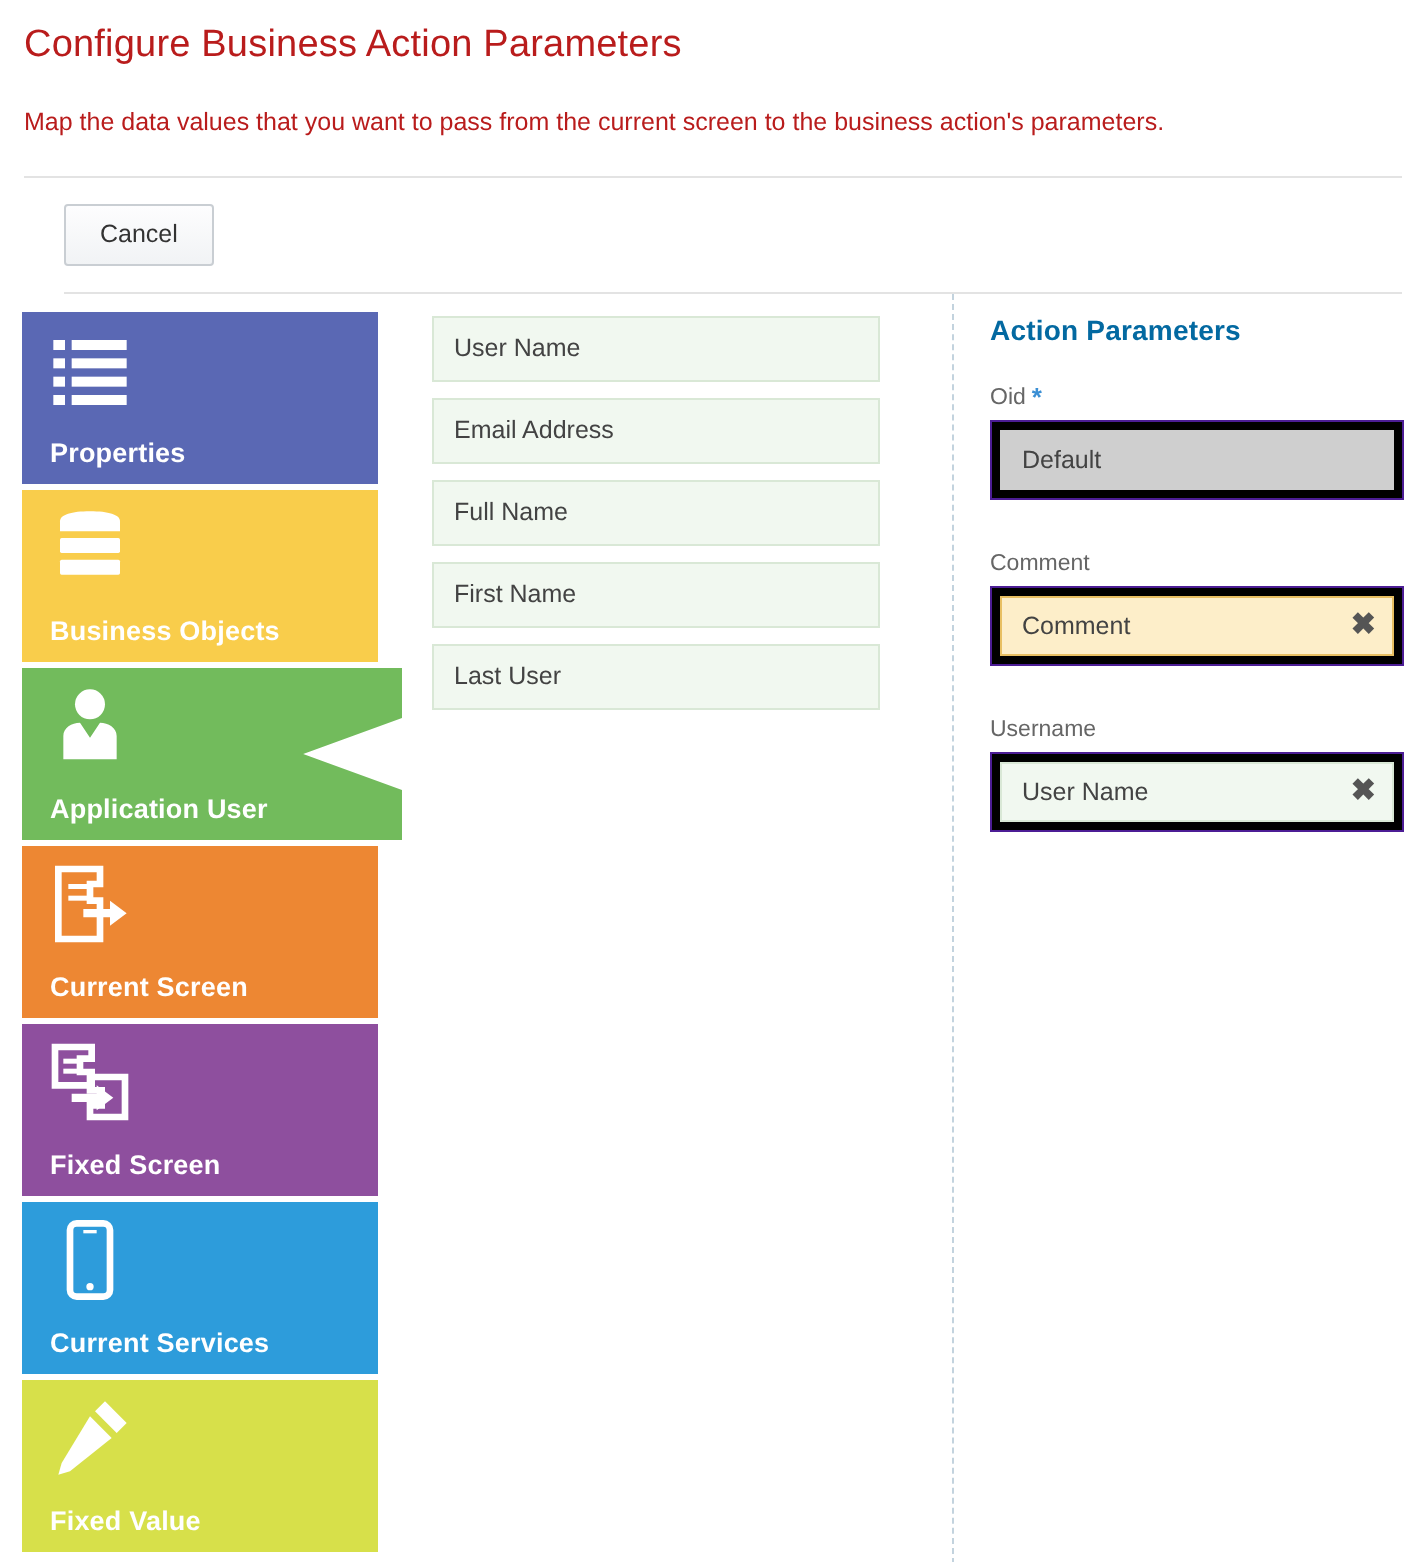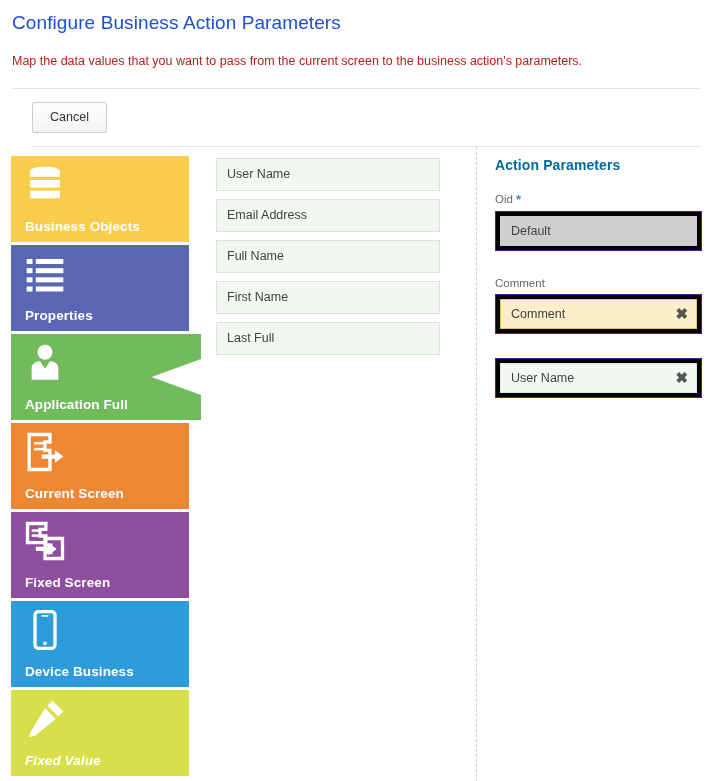--- a/index.html
+++ b/index.html
@@ -18,21 +18,21 @@
     -webkit-font-smoothing: antialiased;
   }
 
   
   #page-header {
     padding: 6px 12px 0 12px;
   }
   #page-title {
     font-size: 19px;
     font-weight: 400;
-    color: #1d4ed8;
+    color: #b91c1c;
     letter-spacing: 0.1px;
     margin: 0;
     padding-top: 4px;
     line-height: 26px;
   }
   #page-subtitle {
     font-size: 12.5px;
     color: #b91c1c;
     margin: 0;
     padding-top: 16px;
@@ -232,47 +232,47 @@
 </div>
 
 <div id="toolbar">
   <button id="cancel-button">Cancel</button>
   <div id="toolbar-divider"></div>
 </div>
 
 <div id="main-area">
 
   <div id="source-tiles">
-      <div class="tile" style="background: rgb(249, 205, 75);">
-        <span class="tile-icon"><svg width="40" height="40" viewBox="0 0 48 48" fill="#ffffff">
-            <path d="M6 8 C6 4 13 2 24 2 C35 2 42 4 42 8 L42 14 L6 14 Z"></path>
-            <rect x="6" y="18" width="36" height="9" rx="1"></rect>
-            <rect x="6" y="31" width="36" height="9" rx="1"></rect>
-          </svg></span>
-        <span class="tile-label">Business Objects</span>
-      </div>
       <div class="tile" style="background: rgb(90, 104, 180);">
         <span class="tile-icon"><svg width="40" height="40" viewBox="0 0 48 48" fill="#ffffff">
             <rect x="2" y="6" width="7" height="6"></rect>
             <rect x="13" y="6" width="33" height="6"></rect>
             <rect x="2" y="17" width="7" height="6"></rect>
             <rect x="13" y="17" width="33" height="6"></rect>
             <rect x="2" y="28" width="7" height="6"></rect>
             <rect x="13" y="28" width="33" height="6"></rect>
             <rect x="2" y="39" width="7" height="6"></rect>
             <rect x="13" y="39" width="33" height="6"></rect>
           </svg></span>
         <span class="tile-label">Properties</span>
       </div>
+      <div class="tile" style="background: rgb(249, 205, 75);">
+        <span class="tile-icon"><svg width="40" height="40" viewBox="0 0 48 48" fill="#ffffff">
+            <path d="M6 8 C6 4 13 2 24 2 C35 2 42 4 42 8 L42 14 L6 14 Z"></path>
+            <rect x="6" y="18" width="36" height="9" rx="1"></rect>
+            <rect x="6" y="31" width="36" height="9" rx="1"></rect>
+          </svg></span>
+        <span class="tile-label">Business Objects</span>
+      </div>
       <div class="tile selected" style="background: rgb(114, 187, 92); clip-path: polygon(0px 0px, 100% 0px, 100% 29%, 74% 50%, 100% 71%, 100% 100%, 0px 100%);">
         <span class="tile-icon"><svg width="40" height="40" viewBox="0 0 48 48" fill="#ffffff">
             <circle cx="24" cy="11" r="9"></circle>
             <path d="M8 44 L8 30 C8 25 13 22 18 22 L24 31 L30 22 C35 22 40 25 40 30 L40 44 Z"></path>
           </svg></span>
-        <span class="tile-label">Application Full</span>
+        <span class="tile-label">Application User</span>
         <span class="tile-notch"></span>
       </div>
       <div class="tile" style="background: rgb(237, 135, 51);">
         <span class="tile-icon"><svg width="40" height="40" viewBox="0 0 48 48" fill="#ffffff">
             <path d="M5 3 L30 3 L30 12 L24 12 L24 22 L30 22 L30 45 L5 45 Z" fill="none" stroke="#ffffff" stroke-width="4"></path>
             <rect x="11" y="12" width="13" height="3"></rect>
             <rect x="11" y="19" width="13" height="3"></rect>
             <path d="M20 27 L36 27 L36 22 L46 29.5 L36 37 L36 32 L20 32 Z"></path>
           </svg></span>
         <span class="tile-label">Current Screen</span>
@@ -286,57 +286,58 @@
             <path d="M13 31 L28 31 L28 26 L38 33.5 L28 41 L28 36 L13 36 Z"></path>
           </svg></span>
         <span class="tile-label">Fixed Screen</span>
       </div>
       <div class="tile" style="background: rgb(45, 156, 219);">
         <span class="tile-icon"><svg width="40" height="40" viewBox="0 0 48 48" fill="#ffffff">
             <rect x="12" y="2" width="24" height="44" rx="4" ry="4" fill="none" stroke="#ffffff" stroke-width="4"></rect>
             <rect x="20" y="6" width="8" height="2"></rect>
             <circle cx="24" cy="40" r="2.2"></circle>
           </svg></span>
-        <span class="tile-label">Device Business</span>
-      </div>
-      <div class="tile" style="background: rgb(215, 224, 74); font-style: italic;">
+        <span class="tile-label">Current Services</span>
+      </div>
+      <div class="tile" style="background: rgb(215, 224, 74);">
         <span class="tile-icon"><svg width="40" height="40" viewBox="0 0 48 48" fill="#ffffff">
             <path d="M33 2 L46 15 L40 21 L27 8 Z"></path>
             <path d="M24 11 L37 24 L12 44 L5 46 L7 39 Z"></path>
           </svg></span>
         <span class="tile-label">Fixed Value</span>
       </div>
     </div>
 
   <div id="source-values">
       <div class="source-item">User Name</div>
       <div class="source-item">Email Address</div>
       <div class="source-item">Full Name</div>
       <div class="source-item">First Name</div>
-      <div class="source-item">Last Full</div>
+      <div class="source-item">Last User</div>
     </div>
 
   <div id="column-divider"></div>
 
   <div id="action-parameters">
     <div id="params-title">Action Parameters</div>
     <div id="params-rows">
         <div class="param-row">
           <div class="param-label"><span>Oid</span><span class="param-required">*</span></div>
           <div class="param-dropzone">
             <div class="param-chip chip-default"><span>Default</span></div>
           </div>
         </div>
         <div class="param-row">
           <div class="param-label"><span>Comment</span></div>
           <div class="param-dropzone">
             <div class="param-chip chip-yellow"><span>Comment</span><span class="chip-remove">✖</span></div>
           </div>
         </div>
         <div class="param-row">
+          <div class="param-label"><span>Username</span></div>
           <div class="param-dropzone">
             <div class="param-chip chip-green"><span>User Name</span><span class="chip-remove">✖</span></div>
           </div>
         </div>
       </div>
   </div>
 
 </div>
 
 </body></html>

